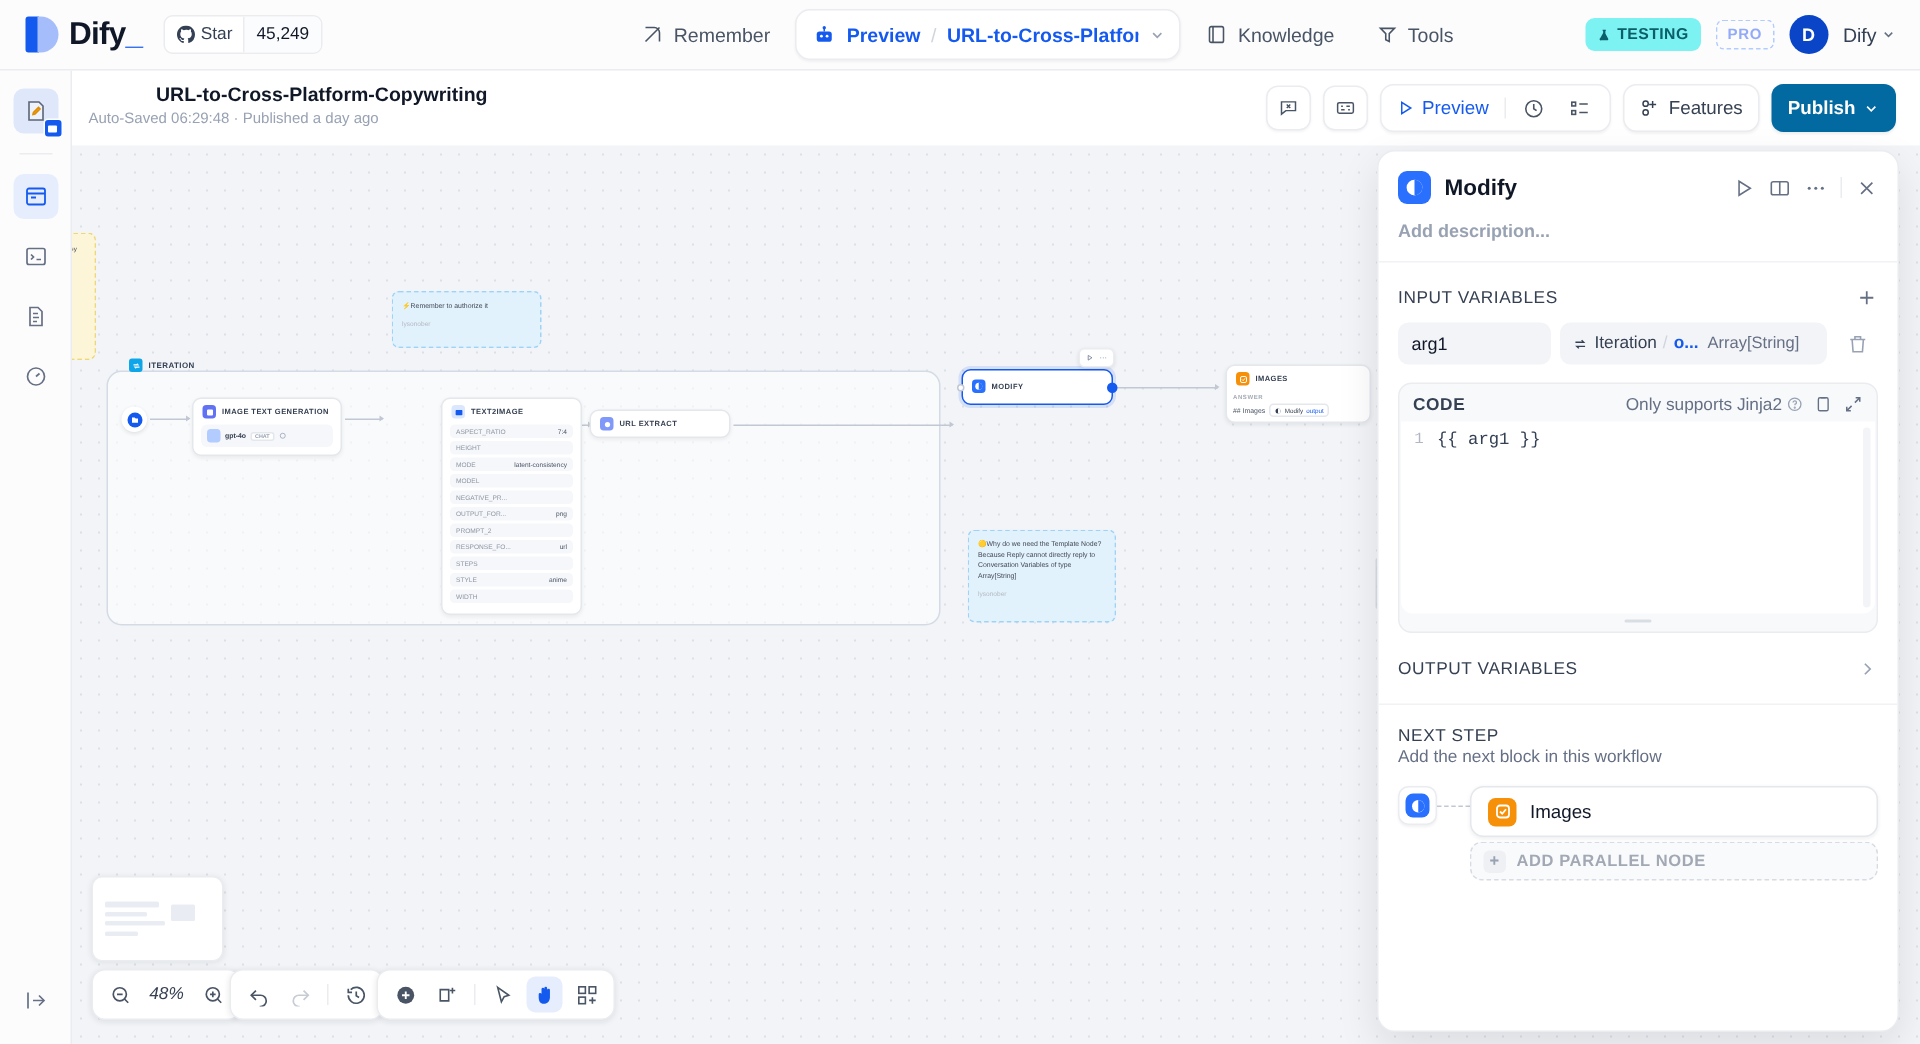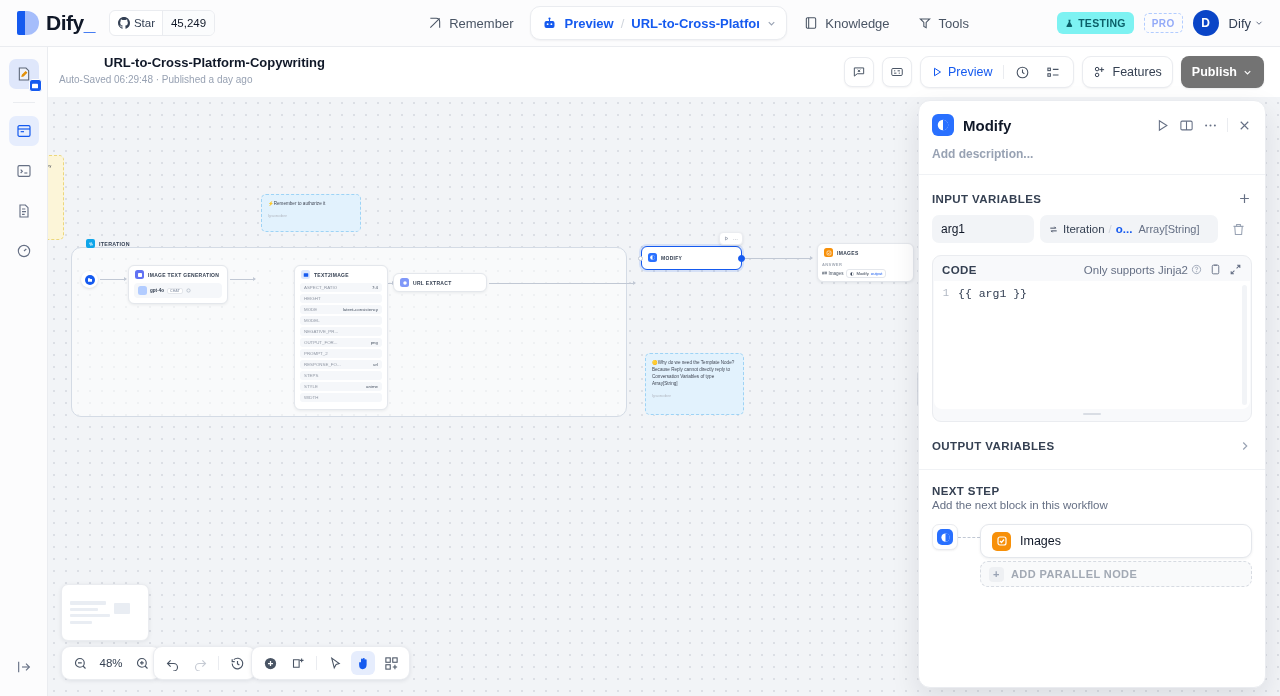--- a/index.html
+++ b/index.html
@@ -113,21 +113,21 @@
   }
   .tb-group {
     height: 32px; border-radius: 9px; background: #fff; border: 1px solid #eaecf0;
     box-shadow: 0 1px 2px rgba(16,24,40,.05);
     display: flex; align-items: center; padding: 0 7px; gap: 7px;
   }
   .tb-preview { display: flex; align-items: center; gap: 5px; color: #155aef; font-size: 12.5px; font-weight: 400; padding: 0 3px; }
   .tb-sep { width: 1px; height: 14px; background: #eaecf0; }
   .tb-features { display: flex; align-items: center; gap: 6px; font-size: 12.5px; font-weight: 500; color: #354052; padding: 0 3px; }
   .btn-publish {
-    height: 32px; padding: 0 11px; border-radius: 8px; background: #737373; color: #fff;
+    height: 32px; padding: 0 11px; border-radius: 8px; background: #0369a1; color: #fff;
     font-size: 12.5px; font-weight: 600; display: flex; align-items: center; gap: 5px;
     box-shadow: 0 1px 2px rgba(16,24,40,.08);
   }
 
   
   .canvas {
     position: absolute; top: 97px; left: 48px; width: 1232px; height: 599px;
     background: #f2f4f7;
     background-image: radial-gradient(#dcdfe5 1px, transparent 1px);
     background-size: 12px 12px;
@@ -214,21 +214,21 @@
   
   .bt-group {
     position: absolute; bottom: 16px; height: 34px; background: #fff;
     border: 1px solid #eaecf0; border-radius: 9px; box-shadow: 0 1px 4px rgba(16,24,40,.09);
     display: flex; align-items: center; padding: 0 6px; gap: 4px;
   }
   .bt-btn { width: 24px; height: 24px; border-radius: 6px; display: flex;
             align-items: center; justify-content: center; color: #495464; }
   .bt-btn.active { background: #e6edfd; color: #155aef; }
   .bt-btn.disabled { color: #c6cbd4; }
-  .zoom-val { font-size: 11.5px; color: #354052; font-weight: 500; min-width: 30px; text-align: center; }
+  .zoom-val { font-size: 11.5px; color: #354052; font-weight: 500; min-width: 30px; text-align: center; font-style: italic; }
   .bt-sep { width: 1px; height: 14px; background: #eaecf0; margin: 0 2px; }
 
   
   .panel {
     position: absolute; top: 100px; right: 14px; width: 348px; height: 588px;
     background: #fff; border: 1px solid #eaecf0; border-radius: 12px;
     box-shadow: 0 10px 28px rgba(16,24,40,.10);
     z-index: 35; display: flex; flex-direction: column; overflow: hidden;
   }
   .panel-head { padding: 13px 13px 0; }
@@ -240,21 +240,21 @@
   .panel-title { font-size: 15px; font-weight: 700; color: #101828; flex: 1; }
   .panel-actions { display: flex; align-items: center; gap: 9px; color: #667085; }
   .panel-sep { width: 1px; height: 14px; background: #eaecf0; }
   .panel-desc { font-size: 12px; color: #98a2b3; padding: 11px 0 13px; font-weight: bold; }
   .panel-divider { height: 1px; background: #f0f2f5; }
 
   .sec-title-row {
     display: flex; align-items: center; justify-content: space-between;
     padding: 16px 13px 9px;
   }
-  .sec-title { font-size: 11.5px; font-weight: 700; color: #354052; letter-spacing: .4px; }
+  .sec-title { font-size: 11.5px; font-weight: 400; color: #354052; letter-spacing: .4px; }
   .var-row { display: flex; align-items: center; gap: 6px; padding: 0 13px; }
   .var-name {
     flex: 0 0 102px; height: 28px; background: #f2f4f7; border-radius: 7px;
     display: flex; align-items: center; padding: 0 9px; font-size: 12px; color: #101828;
   }
   .var-value {
     flex: 1; height: 28px; background: #f2f4f7; border-radius: 7px;
     display: flex; align-items: center; gap: 4px; padding: 0 8px; font-size: 11.5px; color: #354052;
   }
   .var-value .slash { color: #d0d5dd; }

